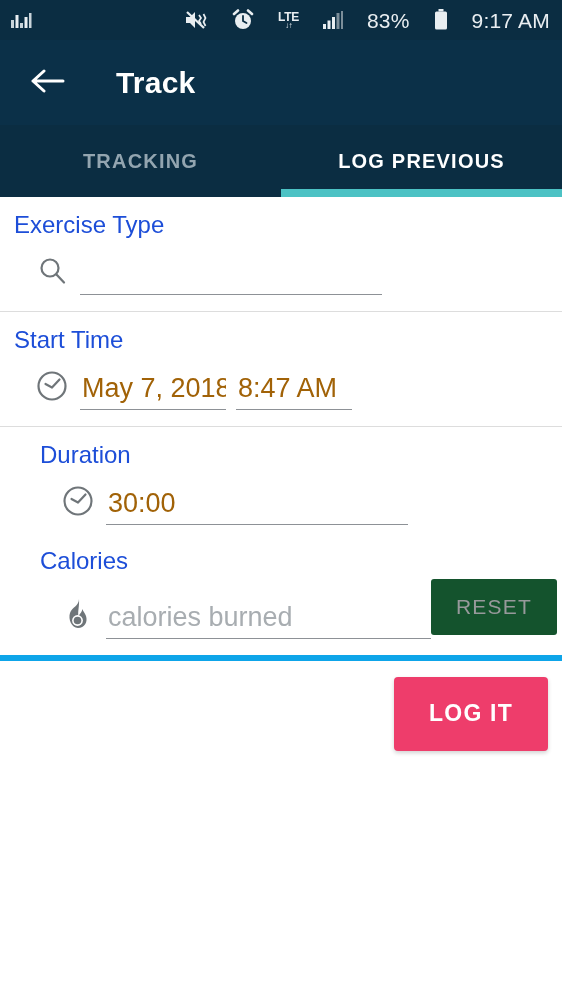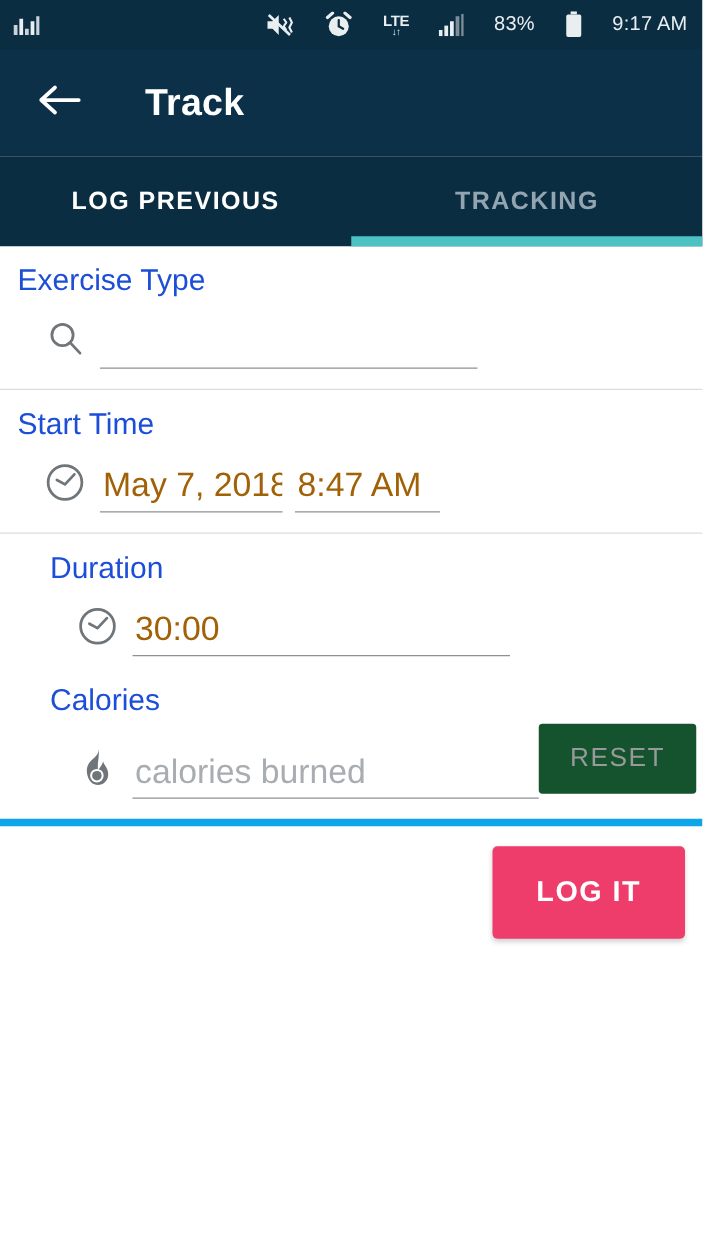--- a/index.html
+++ b/index.html
@@ -30,21 +30,21 @@
     align-items: center;
     gap: 6px;
   }
   .status-right {
     display: flex;
     align-items: center;
     gap: 24px;
   }
   .sb-text {
     color: #e9eef1;
-    font-size: 16px;
+    font-size: 21px;
     letter-spacing: 0.2px;
     line-height: 1;
     white-space: nowrap;
   }
   .sb-icon {
     display: inline-flex;
     align-items: center;
     justify-content: center;
   }
   .lte-stack {
@@ -263,25 +263,25 @@
     <span>
       <svg width="34" height="26" viewBox="0 0 34 26">
         <path d="M2 13 L32 13 M2 13 L13 3 M2 13 L13 23" stroke="#ffffff" stroke-width="3" fill="none" stroke-linecap="round" stroke-linejoin="round"></path>
       </svg>
     </span>
   </div>
   <div class="app-title">Track</div>
 </div>
 
 <div class="tab-bar">
+  <div class="tab inactive">
+    <span>TRACKING</span>
+  </div>
   <div class="tab active">
     <span>LOG PREVIOUS</span>
-  </div>
-  <div class="tab inactive">
-    <span>TRACKING</span>
   </div>
   <div class="tab-indicator"></div>
 </div>
 
 <div class="section">
   <div class="field-label">Exercise Type</div>
   <div class="field-row">
     <span class="field-icon">
       <svg width="30" height="30" viewBox="0 0 30 30">
         <circle cx="13" cy="12" r="8.5" stroke="#6f7579" stroke-width="2.2" fill="none"></circle>

